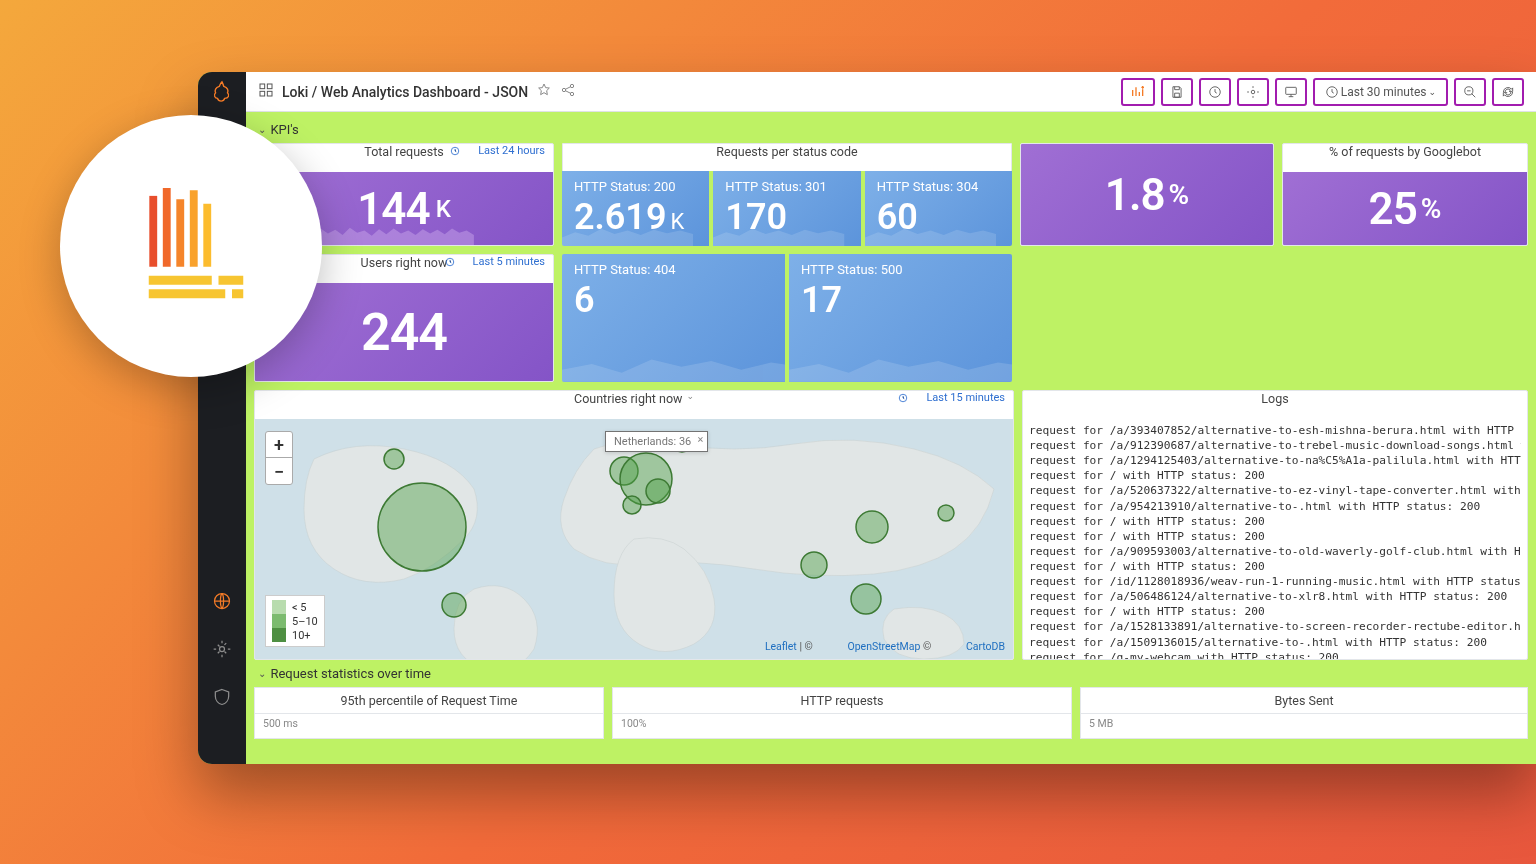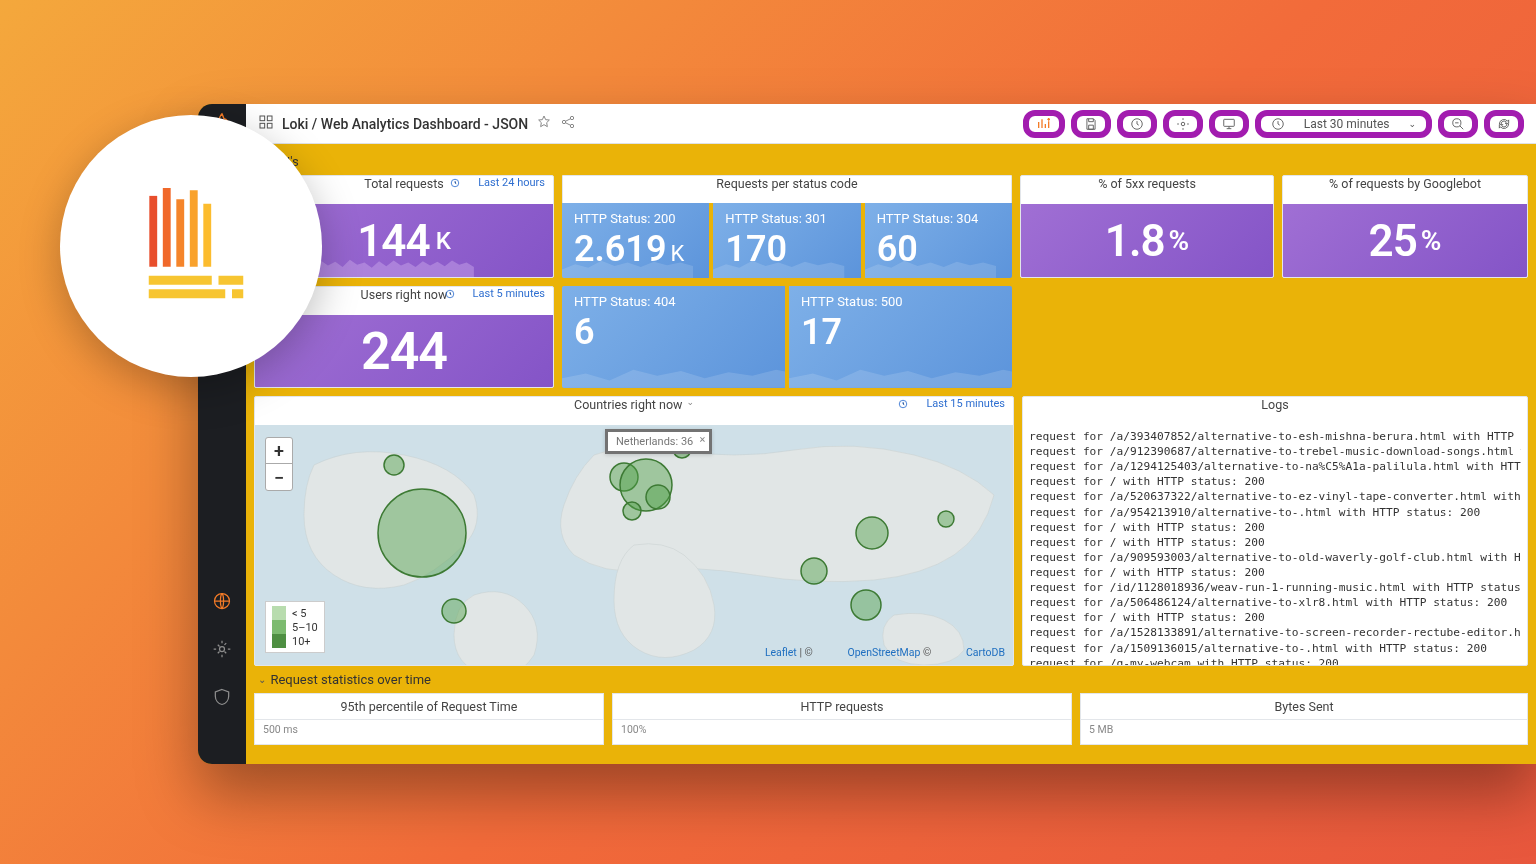--- a/index.html
+++ b/index.html
@@ -4,42 +4,41 @@
 <style>
 * { margin: 0; padding: 0; box-sizing: border-box; }
 body {
   width: 1536px; height: 864px;
   background: linear-gradient(135deg, #f4a83c 0%, #f26b3a 55%, #e8573d 100%);
   font-family: -apple-system, BlinkMacSystemFont, 'Segoe UI', Roboto, sans-serif;
   overflow: hidden; position: relative;
 }
 .window {
   position: absolute; left: 198px; top: 72px; right: 0; bottom: 100px;
-  background: #eab308; border-radius: 14px 0 0 14px; overflow: hidden;
+  background: #bef264; border-radius: 14px 0 0 14px; overflow: hidden;
   box-shadow: 0 30px 60px rgba(0,0,0,0.35);
   display: flex;
-  margin-top: 32px;
 }
 .sidebar {
   width: 48px; background: #1c1e22; display: flex; flex-direction: column; align-items: center;
   padding-top: 8px; gap: 26px;
 }
 .sidebar .spacer { flex: 1; }
 .side-ic { width: 22px; height: 22px; display: flex; align-items: center; justify-content: center; color: #8e8e8e; }
 .side-ic.orange { color: #f47b27; }
 .main { flex: 1; display: flex; flex-direction: column; }
 .topbar {
   height: 40px; background: #fff; border-bottom: 1px solid #dfe2e6;
   display: flex; align-items: center; padding: 0 12px; gap: 8px; font-size: 14px; color: #333;
 }
 .topbar .title { font-weight: 500; }
 .topbar .right { margin-left: auto; display: flex; gap: 6px; }
 .tb-btn {
-  height: 28px; min-width: 28px; background: #fff; border: 6px solid #a21caf; border-radius: 12px;
-  display: flex; align-items: center; justify-content: center; font-size: 12px; color: #555; gap: 19px; padding: 0 7px;
+  height: 28px; min-width: 28px; background: #fff; border: 2px solid #a21caf; border-radius: 3px;
+  display: flex; align-items: center; justify-content: center; font-size: 12px; color: #555; gap: 2px; padding: 0 7px;
 }
 .tb-btn.orange svg { color: #f47b27; }
 .content { padding: 6px 8px 0 8px; flex: 1; overflow: hidden; }
 .row-label { font-size: 13px; color: #333; margin: 4px 0 6px 4px; display: flex; align-items: center; gap: 4px; }
 .chv { display: inline-block; transform: rotate(0deg); font-size: 10px; color: #555; }
 .grid { display: grid; gap: 8px; }
 .grid.r1 { grid-template-columns: 300px 450px 254px 1fr; margin-bottom: 8px; }
 .grid.r2 { grid-template-columns: 300px 450px 1fr; margin-bottom: 8px; }
 .grid.r3 { grid-template-columns: 760px 1fr; margin-bottom: 6px; }
 .grid.r4 { grid-template-columns: 350px 460px 1fr; }
@@ -74,21 +73,21 @@
 .map-body { position: relative; background: #d6e2e8; }
 .map-overlay { position: absolute; inset: 0; padding: 6px; }
 .zoom-ctl { position: absolute; left: 10px; top: 12px; border: 1px solid #aaa; border-radius: 3px; overflow: hidden; background: #fff; }
 .zoom-ctl div { width: 26px; height: 26px; display: flex; align-items: center; justify-content: center; font-size: 18px; font-weight: 600; color: #333; border-bottom: 1px solid #aaa; }
 .zoom-ctl div:last-child { border-bottom: none; }
 .legend-box { position: absolute; left: 10px; bottom: 12px; background: #fff; border: 1px solid #ccc; padding: 4px 6px; font-size: 11px; color: #333; }
 .legend-box .lg { display: flex; align-items: center; gap: 6px; }
 .legend-box .sw { width: 14px; height: 14px; }
 .map-attr { position: absolute; right: 8px; bottom: 6px; font-size: 10.5px; color: #555; }
 .map-attr a { color: #1f6fc0; text-decoration: none; padding-left: 32px; }
-.map-tooltip { position: absolute; left: 350px; top: 4px; background: #fff; border: 3px solid #737373; padding: 3px 16px 3px 8px; font-size: 11px; color: #777; box-shadow: 0 1px 4px rgba(0,0,0,0.15); }
+.map-tooltip { position: absolute; left: 350px; top: 12px; background: #fff; border: 1px solid #737373; padding: 3px 16px 3px 8px; font-size: 11px; color: #777; box-shadow: 0 1px 4px rgba(0,0,0,0.15); }
 .map-tooltip .x { position: absolute; right: 4px; top: 1px; font-size: 11px; color: #888; }
 .land { fill: #e1e6e6; stroke: #c7cfcf; stroke-width: 0.5; }
 .circle { fill: rgba(80,160,70,0.45); stroke: #3d7a34; stroke-width: 1.5; }
 .logs-body { font-family: 'Menlo', 'Consolas', monospace; font-size: 11.2px; color: #333; padding: 4px 6px; line-height: 1.35; white-space: nowrap; overflow: hidden; }
 .logs-body div { overflow: hidden; text-overflow: clip; }
 .mini-hdr { height: 26px; display: flex; align-items: center; justify-content: center; font-size: 12.5px; color: #444; background: #fff; border: 1px solid #e3e6ea; border-bottom: none; }
 .mini-body { height: 26px; background: #fff; border: 1px solid #e3e6ea; border-top: 1px solid #e3e6ea; font-size: 10.5px; color: #888; padding: 3px 8px; }
 .badge-circle {
   position: absolute; left: 60px; top: 115px; width: 262px; height: 262px; border-radius: 50%;
   background: #fff; box-shadow: 0 12px 40px rgba(0,0,0,0.25);
@@ -252,23 +251,20 @@
                   <div class="lbl">HTTP Status: 304</div>
                   <div><span class="sv">60</span></div>
                   <svg class="spark" style="height:35%" viewBox="0 0 150 30" preserveAspectRatio="none">
                     <path d="M0 20 L15 14 L30 18 L45 10 L60 16 L75 12 L90 17 L105 11 L120 15 L135 12 L150 16 L150 30 L0 30 Z" fill="rgba(255,255,255,0.35)"></path>
                   </svg>
                 </div>
               </div>
           </div>
         </div>
         <div class="panel">
-          <div class="panel-hdr">
-              <span>% of 5xx requests</span>
-            </div>
           <div class="panel-body">
               <div class="big-purple">
                 <span class="val">1.8</span>
                 <span class="pct">%</span>
               </div>
             </div>
         </div>
         <div class="panel">
           <div class="panel-hdr">
               <span>% of requests by Googlebot</span>
@@ -295,21 +291,21 @@
               </span>
           </div>
           <div class="panel-body">
               <div class="big-purple">
                 <span class="val" style="font-size:52px">244</span>
               </div>
             </div>
         </div>
         <div class="panel" style="border:none;background:transparent">
           <div class="panel-body" style="border:none">
-            <div class="status-grid two" id="status-bottom" style="height:102px">
+            <div class="status-grid two" id="status-bottom" style="height:128px">
                 <div class="status-card">
                   <div class="lbl">HTTP Status: 404</div>
                   <div class="sv">6</div>
                   <svg class="spark" style="height:35%" viewBox="0 0 220 30" preserveAspectRatio="none">
                     <path d="M0 22 L20 18 L40 24 L60 15 L80 20 L100 16 L120 22 L140 17 L160 20 L180 15 L200 19 L220 16 L220 30 L0 30 Z" fill="rgba(255,255,255,0.35)"></path>
                   </svg>
                 </div>
                 <div class="status-card">
                   <div class="lbl">HTTP Status: 500</div>
                   <div class="sv">17</div>

